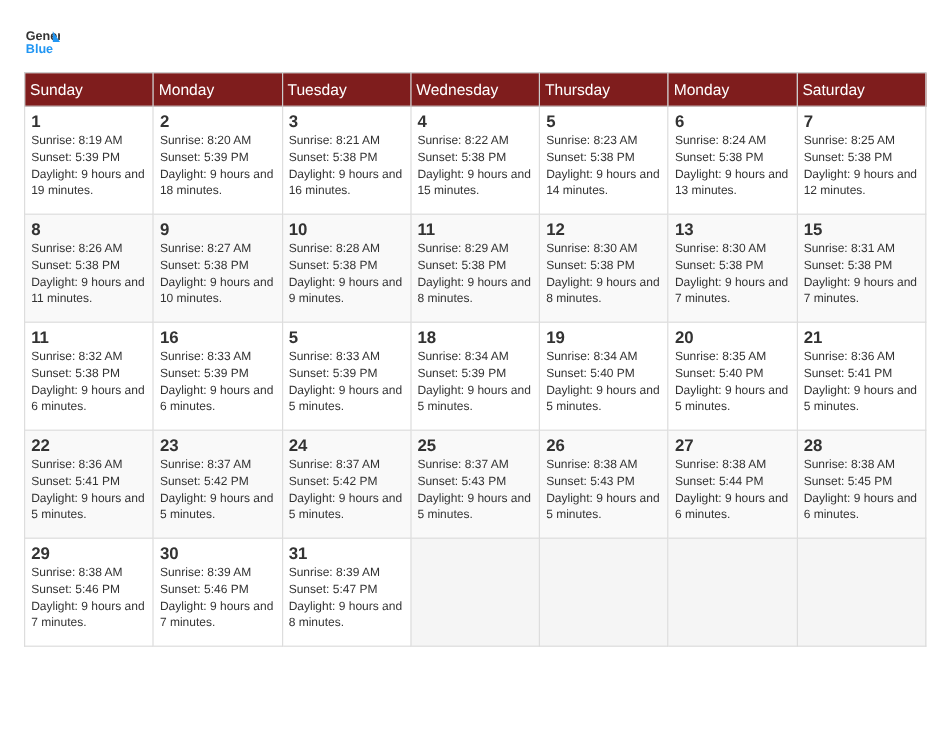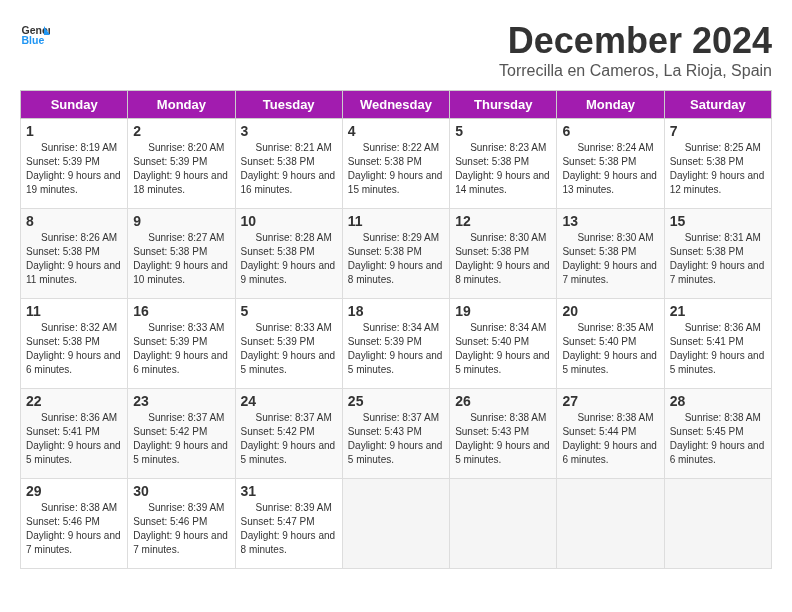--- a/index.html
+++ b/index.html
@@ -36,26 +36,26 @@
     .location-title {
       font-size: 16px;
       color: #555;
     }
     table {
       width: 100%;
       border-collapse: collapse;
       table-layout: fixed;
     }
     thead tr th {
-      background-color: #a21caf;
+      background-color: #7f1d1d;
       color: #fff;
       font-size: 13px;
-      font-weight: bold;
+      font-weight: normal;
       padding: 6px 4px;
-      text-align: center;
+      text-align: left;
       border: 1px solid #ccc;
     }
     tbody tr td {
       border: 1px solid #ddd;
       vertical-align: top;
       padding: 4px 5px;
       font-size: 10px;
       color: #333;
       min-height: 80px;
       height: 90px;
@@ -66,40 +66,35 @@
     }
     .day-num {
       font-size: 14px;
       font-weight: bold;
       display: block;
       margin-bottom: 2px;
     }
     .cell-text {
       font-size: 10px;
       line-height: 1.4;
-      margin-left: 15px;
     }
     .empty-cell {
       background: #f5f5f5 !important;
     }
   </style>
 </head>
 <body>
 
 <div class="header-area">
   <div class="logo">
     <svg class="logo-icon" viewBox="0 0 40 40">
       <text x="2" y="18" font-size="14" font-weight="bold" fill="#333">General</text>
       <text x="2" y="32" font-size="14" font-weight="bold" fill="#2196f3">Blue</text>
       <polygon points="32,8 40,20 32,20" fill="#2196f3"></polygon>
     </svg>
-  </div>
-  <div class="title-area">
-    <div class="month-title">December 2024</div>
-    <div class="location-title">Torrecilla en Cameros, La Rioja, Spain</div>
   </div>
 </div>
 
 <table>
   <thead>
     <tr>
       <th>Sunday</th>
       <th>Monday</th>
       <th>Tuesday</th>
       <th>Wednesday</th>

